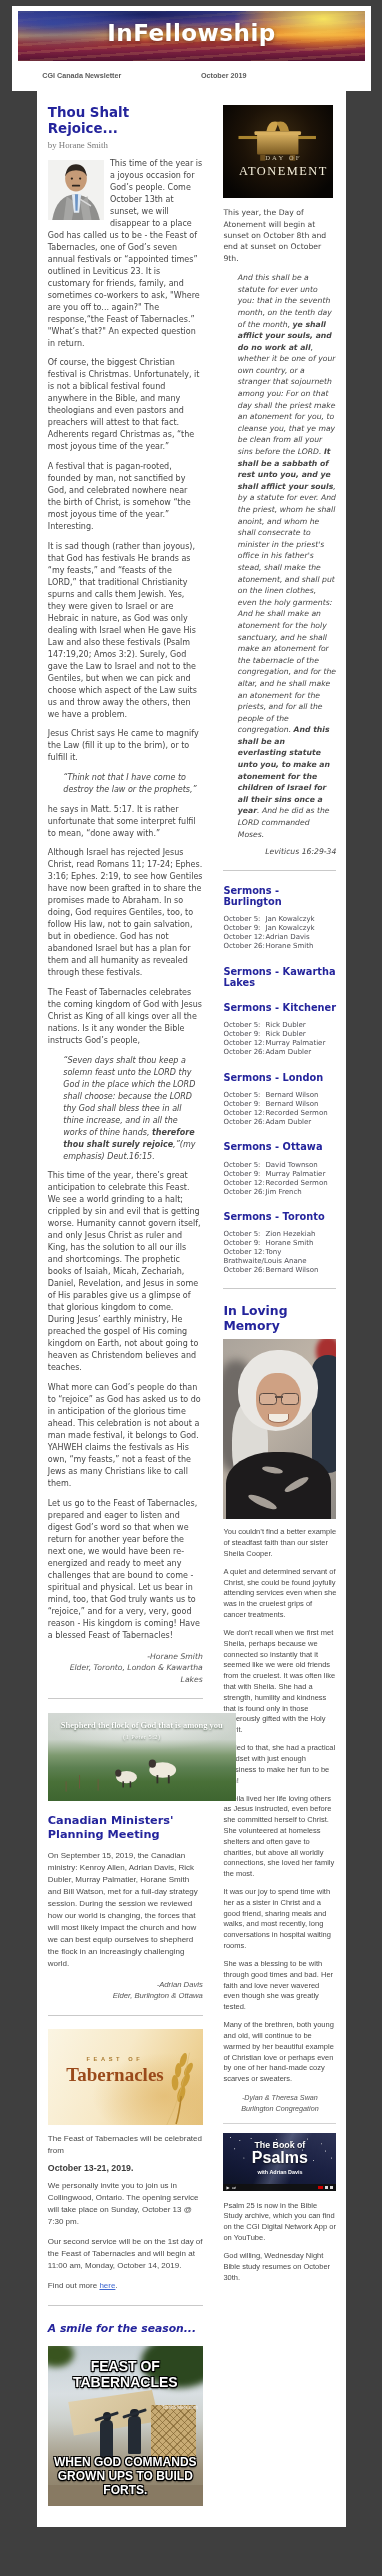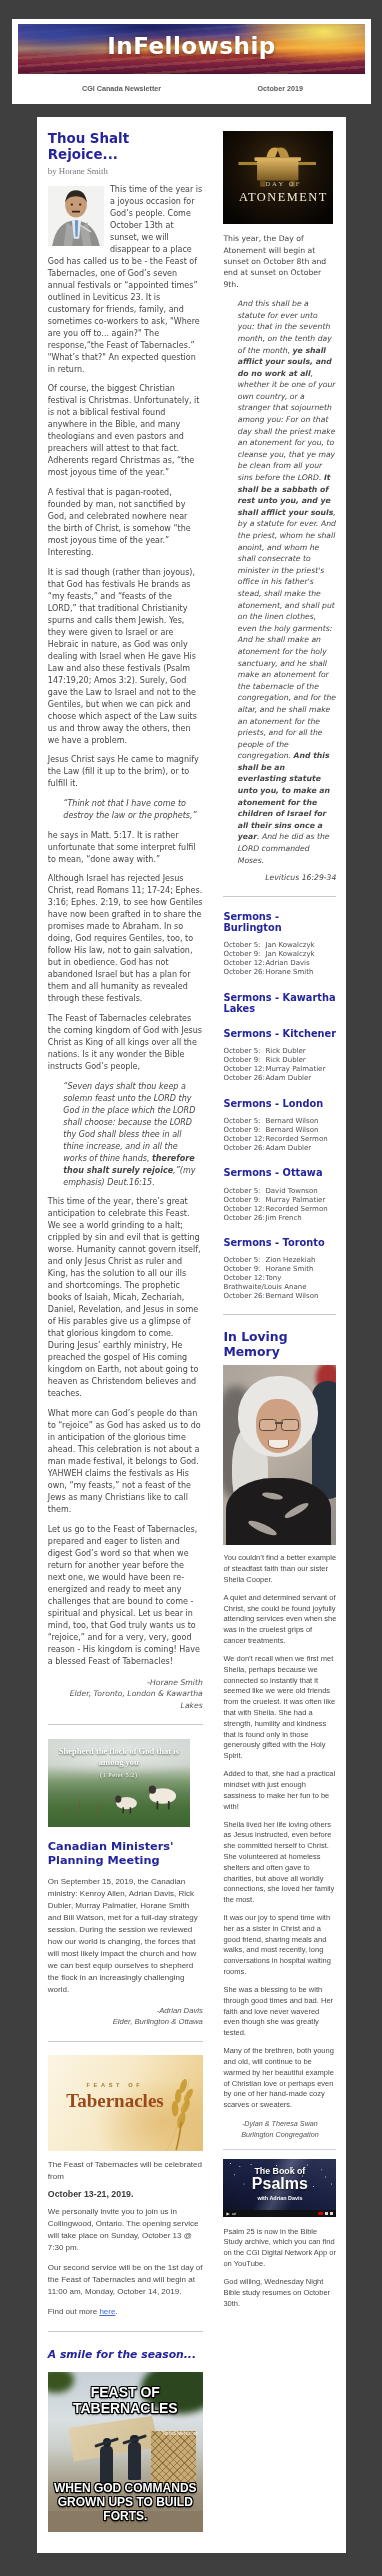--- a/index.html
+++ b/index.html
@@ -1,31 +1,31 @@
 <!DOCTYPE html>
 <html style="font-size:8.2px"><head>
 <meta charset="utf-8">
 <style>
   html,body{margin:0;padding:0;}
   body{width:383px;background:#3f3f3f;font-family:"Liberation Sans",sans-serif;-webkit-font-smoothing:antialiased;}
   .page{width:383px;padding:6.2px 0 13px 0;}
 
   
-  .header-card{width:359px;margin:13px auto;background:#ffffff;padding:4.6px 6.2px 0 6.2px;box-sizing:border-box;}
+  .header-card{width:359px;margin:0 auto;background:#ffffff;padding:4.6px 6.2px 0 6.2px;box-sizing:border-box;}
   .banner{position:relative;height:50px;overflow:hidden;
     background:
       radial-gradient(ellipse 124px 46px at 88% 16%, rgba(255,236,90,.95), rgba(255,170,40,.5) 48%, rgba(0,0,0,0) 72%),
       radial-gradient(ellipse 155px 36px at 10% 26%, rgba(45,70,160,.85), rgba(0,0,0,0) 70%),
       radial-gradient(ellipse 216px 26px at 35% 6%, rgba(18,28,90,.9), rgba(0,0,0,0) 75%),
       repeating-linear-gradient(176deg, rgba(255,210,120,.14) 0 2.6px, rgba(0,0,0,0) 2.6px 8.2px),
       linear-gradient(180deg,#3c3f90 0%,#74509d 22%,#c06a3e 38%,#e7a14b 48%,#a43a31 62%,#7c2040 80%,#551331 100%);}
   .banner-title{position:absolute;left:0;right:0;top:11.3px;text-align:center;color:#fff;
     font:bold 23px/1 "DejaVu Sans",sans-serif;letter-spacing:0.5px;text-shadow:0 1px 4.1px rgba(0,0,0,.4);}
   .header-row{display:flex;height:30px;align-items:center;}
-  .header-row .cell{flex:1;text-align:center;font:bold 7.2px "Liberation Sans",sans-serif;color:#5c5c5c;}
+  .header-row .cell{flex:1;font:bold 7.2px "Liberation Sans",sans-serif;color:#5c5c5c;}
   .header-row .cell.left{padding-left:24px;}
   .header-row .cell.right{padding-right:5.2px;}
 
   
   .content-card{width:309px;margin:0 auto;background:#ffffff;box-sizing:border-box;}
   .columns{display:flex;padding:14.4px 9.3px 20.6px 10.8px;box-sizing:border-box;}
   .col-left{width:155px;margin-right:20.6px;flex:none;}
   .col-right{width:113px;flex:none;}
   hr.div{border:0;border-top:0.5px solid #c9c9c9;margin:13.4px 0;}
 
@@ -38,24 +38,24 @@
   .author-photo{float:left;width:56px;height:60px;margin:2.1px 6.2px 3.1px 0;}
   .sig{font:italic 7.7px/11.3px "DejaVu Sans",sans-serif;color:#555;text-align:right;margin-top:9.3px;}
   h2.sec-title{font:bold 11.3px/1.25 "DejaVu Sans",sans-serif;color:#24249c;margin:13.4px 0 7.2px 0;}
   .plain-body{font:8px/12px "Liberation Sans",sans-serif;color:#4a4a4a;}
   .plain-body p{margin:0 0 7.7px 0;}
   .bold-dates{font:bold 8.8px "Liberation Sans",sans-serif;color:#3c3c3c;margin:2.1px 0 8.2px 0;}
   a.inline-link{color:#4169d0;}
   h2.smile-title{font:bold italic 10.8px "DejaVu Sans",sans-serif;color:#24249c;margin:15.5px 0 11.3px 0;}
 
   
-  .sheep-art{position:relative;width:142px;height:88px;overflow:hidden;margin:2.1px 0 5.2px 0;
+  .sheep-art{position:relative;width:155px;height:88px;overflow:hidden;margin:2.1px 0 5.2px 0;
     background:
       radial-gradient(ellipse 134px 31px at 50% 18%, rgba(255,255,255,.5), rgba(0,0,0,0) 70%),
-      linear-gradient(180deg,#d3d8d4 0%,#c9d1c8 30%,#7e9a70 48%,#5d8052 62%,#497038 78%,#3e6530 100%);}
+      linear-gradient(180deg,#d3d8d4 0%,#c9d1c8 30%,#7e9a70 48%,#5d8052 62%,#497038 78%,#3e6530 100%); padding-left: 33px;}
   .sheep-cap{position:absolute;top:7.2px;left:5.2px;right:5.2px;text-align:center;color:#fff;
     font:bold 8.5px/11.3px "Liberation Serif",serif;text-shadow:0 0.5px 2.1px rgba(40,60,40,.8);}
   .sheep-ref{font:6.2px "Liberation Serif",serif;display:block;margin-top:2.1px;letter-spacing:0.5px;}
 
   .wheat-art{position:relative;width:155px;height:96px;overflow:hidden;margin:2.1px 0 8.2px 0;
     background:
       radial-gradient(ellipse 103px 62px at 75% 70%, rgba(226,185,110,.75), rgba(0,0,0,0) 70%),
       linear-gradient(115deg,#fbf5e3 0%,#f7e9c8 45%,#eed399 78%,#e4c17b 100%);}
   .wheat-text{position:absolute;left:6.2px;top:27px;width:122px;text-align:center;}
   .wheat-small{font:bold 5.7px "Liberation Sans",sans-serif;letter-spacing:3.6px;color:#a9792e;display:block;margin-bottom:2.1px;}

